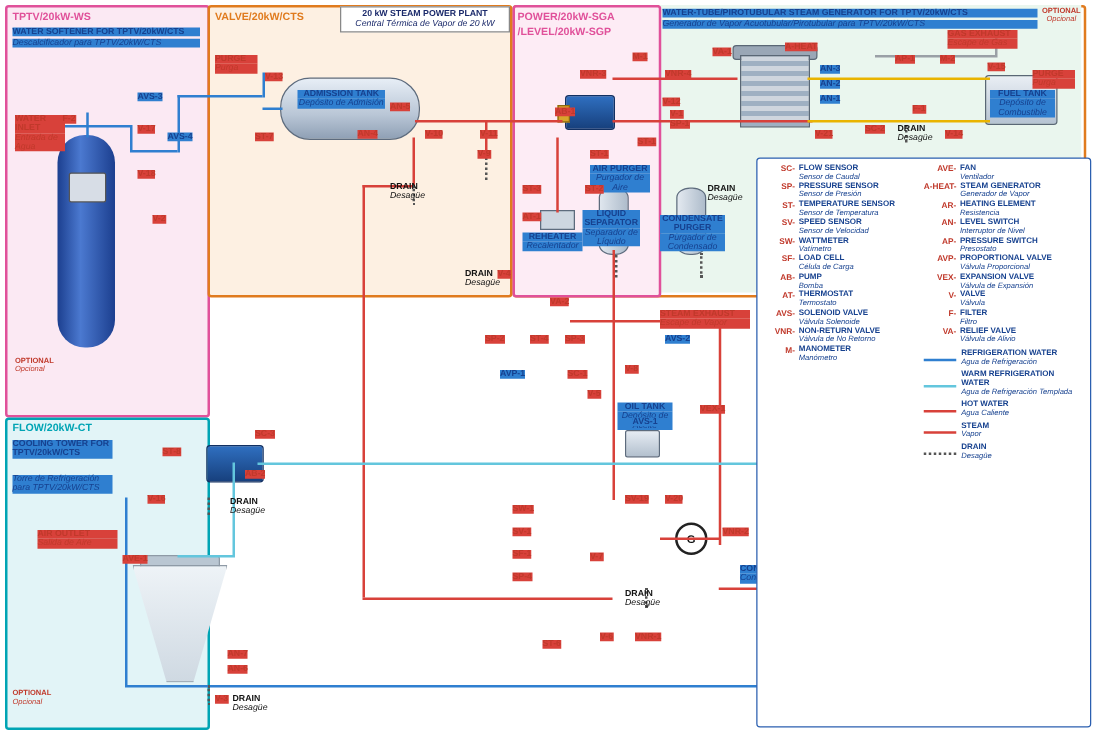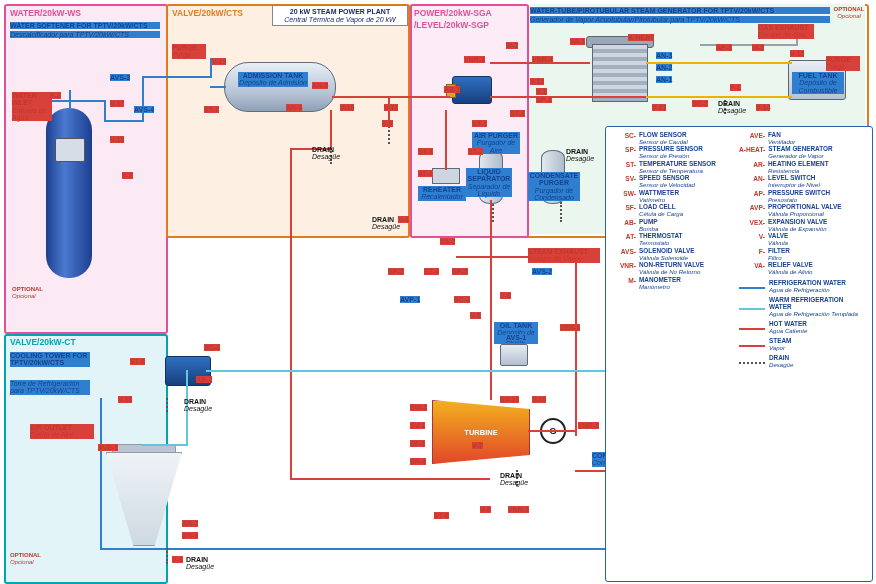--- a/index.html
+++ b/index.html
@@ -87,21 +87,21 @@
 
 <div id="root">
 
   <div class="panel p-ws"></div>
   <div class="panel p-cts"></div>
   <div class="panel p-sgp"></div>
   <div class="abs p-sgp-inner"></div>
   <div class="panel p-sga"></div>
   <div class="panel p-ct"></div>
 
-  <div class="hdr" style="left:10px;top:9px;color:#e0519a;">WATER/20kW-WS</div>
+  <div class="hdr" style="left:10px;top:9px;color:#e0519a;">TPTV/20kW-WS</div>
   <div class="lbl blue" style="position:absolute;left:10px;top:22px;width:150px;">WATER SOFTENER FOR TPTV/20kW/CTS</div>
   <div class="lbl blue it" style="position:absolute;left:10px;top:31px;width:150px;">Descalcificador para TPTV/20kW/CTS</div>
 
   <div class="hdr" style="left:172px;top:9px;color:#e07b1e;">VALVE/20kW/CTS</div>
   <div class="title-box" style="left:272px;top:5px;width:128px;">
     <div>20 kW STEAM POWER PLANT</div>
     <div class="it">Central Térmica de Vapor de 20 kW</div>
   </div>
 
   <div class="hdr" style="left:414px;top:9px;color:#e0519a;">POWER/20kW-SGA</div>
@@ -116,36 +116,33 @@
   </div>
   <div class="opt" style="left:12px;top:286px;width:60px;text-align:left;">
     <span>OPTIONAL</span><br>
     <span class="it">Opcional</span>
   </div>
   <div class="opt" style="left:10px;top:552px;width:60px;text-align:left;">
     <span>OPTIONAL</span><br>
     <span class="it">Opcional</span>
   </div>
 
-  <div class="hdr" style="left:10px;top:338px;color:#00a4b4;">VALVE/20kW-CT</div>
+  <div class="hdr" style="left:10px;top:338px;color:#00a4b4;">FLOW/20kW-CT</div>
   <div class="lbl blue" style="position:absolute;left:10px;top:352px;width:80px;">COOLING TOWER FOR TPTV/20kW/CTS</div>
   <div class="lbl blue it" style="position:absolute;left:10px;top:380px;width:80px;">Torre de Refrigeración para TPTV/20kW/CTS</div>
 
   <div class="tank-ws"></div>
   <div class="drum"></div>
   <div class="boiler-top"></div>
   <div class="boiler"></div>
   <div class="fueltank"></div>
   <div class="motor-blue"></div>
   <div class="sep"></div>
   <div class="purger"></div>
   <div class="reheater"></div>
-  <div class="turbine">
-      <span>TURBINE</span>
-    </div>
   <div class="gen">G</div>
   <div class="cond"></div>
   <div class="pump-ct"></div>
   <div class="fan-ct"></div>
   <div class="cooltower"></div>
   <div class="oiltank"></div>
 
   <div class="pipe h blue" style="left:22px;top:100px;width:82px;"></div>
   <div class="pipe v blue" style="left:104px;top:100px;height:20px;"></div>
   <div class="pipe h blue" style="left:104px;top:120px;width:38px;"></div>

